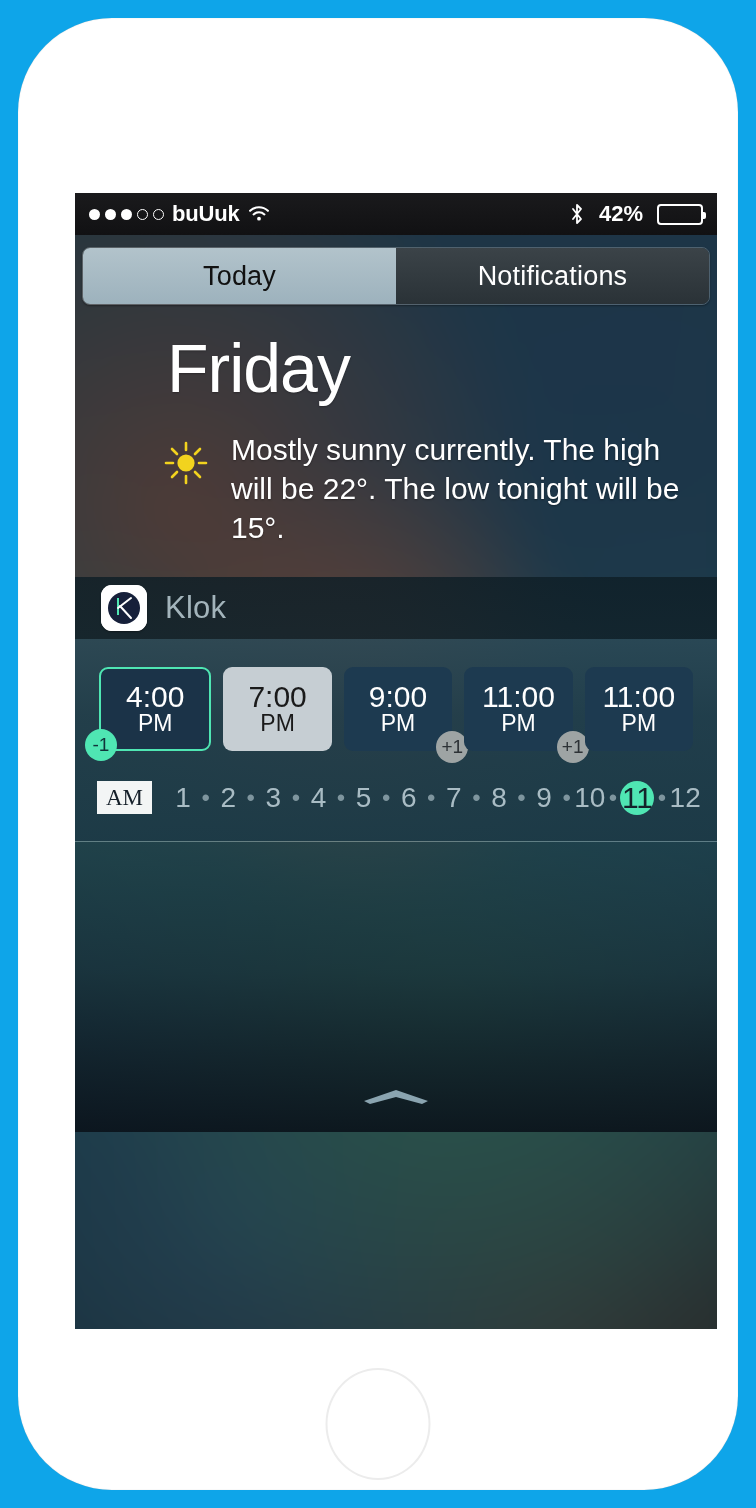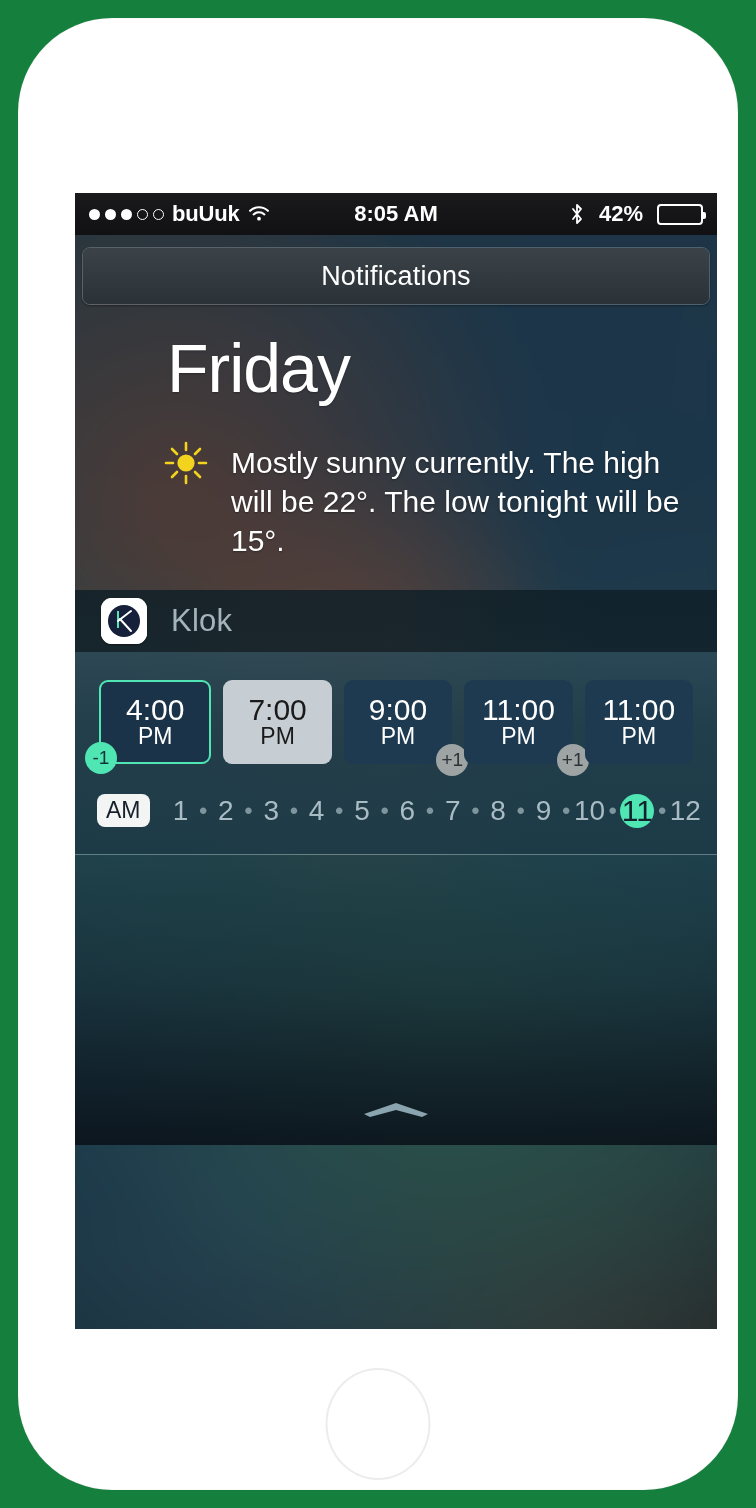--- a/index.html
+++ b/index.html
@@ -2,21 +2,21 @@
 <html><head>
 <meta charset="utf-8">
 <style>
   * { box-sizing: border-box; margin: 0; padding: 0; }
   html, body {
     width: 756px; height: 1508px;
     background: #000;
     font-family: "Liberation Sans", sans-serif;
     overflow: hidden;
   }
-  #stage { position: relative; width: 756px; height: 1508px; background: #15803d; }
+  #stage { position: relative; width: 756px; height: 1508px; background: #0ea5e9; }
 
   
   .phone-body {
     position: absolute;
     left: 18px; top: 18px;
     width: 720px; height: 1472px;
     background: #ffffff;
     border-radius: 94px;
     box-shadow: inset 0 0 1px rgba(0,0,0,.25);
   }
@@ -123,29 +123,28 @@
   
   .weather {
     display: flex; gap: 22px; align-items: flex-start;
     padding: 26px 36px 0 88px;
   }
   .sun-icon { width: 46px; height: 46px; flex: 0 0 46px; margin-top: 10px; }
   .weather-text {
     color: #fff; font-size: 30px; line-height: 1.3;
     text-shadow: 0 1px 2px rgba(0,0,0,.35);
     max-width: 500px;
-    margin-top: 13px;
   }
 
   
   .widget-header {
     margin-top: 30px;
     height: 62px;
     background: linear-gradient(180deg, rgba(14,30,38,.82) 0%, rgba(17,34,42,.86) 100%);
-    display: flex; align-items: center; gap: 24px;
+    display: flex; align-items: center; gap: 18px;
     padding-left: 26px;
   }
   .app-icon {
     width: 46px; height: 46px; background: #fff; border-radius: 11px;
     display: flex; align-items: center; justify-content: center;
     box-shadow: 0 1px 2px rgba(0,0,0,.4);
   }
   .widget-title {
     font-size: 31px; color: #a3b4bb; font-weight: 500;
     letter-spacing: .2px;
@@ -192,23 +191,24 @@
   .badge.pos { right: -16px; bottom: -12px; background: #9ea4a4; color: #2d3236; }
 
   
   .hour-strip {
     display: flex; align-items: center;
     padding: 22px 16px 26px 22px;
     gap: 0;
   }
   .am-box {
     background: #f3f5f5; color: #16202a;
-    border-radius: 8px; padding: 5px 9px;
+    border-radius: 0; padding: 5px 9px;
     font-size: 23px; font-weight: 500; line-height: 1;
     margin-right: 16px;
+    font-family: Liberation Serif, serif;
   }
   .hours { display: flex; align-items: center; flex: 1; justify-content: space-between; }
   .hour {
     font-size: 28px; color: #a9bcc4; font-weight: 400;
     min-width: 30px; text-align: center;
   }
   .hour.active {
     background: #4fe6b3; color: #14232b;
     border-radius: 50%;
     width: 34px; height: 34px; min-width: 34px;
@@ -250,35 +250,35 @@
             </div>
             <span class="carrier">buUuk</span>
             <span class="wifi">
               <svg viewBox="0 0 24 18" width="24" height="18">
                 <path d="M12 15.6a1.9 1.9 0 1 0 0-3.8 1.9 1.9 0 0 0 0 3.8z" fill="#fff"></path>
                 <path d="M6.6 9.4a8 8 0 0 1 10.8 0" stroke="#fff" stroke-width="2.1" fill="none" stroke-linecap="round"></path>
                 <path d="M3.1 5.8a13 13 0 0 1 17.8 0" stroke="#fff" stroke-width="2.1" fill="none" stroke-linecap="round"></path>
               </svg>
             </span>
           </div>
-          <div class="sb-center">8:05 AM</div>
           <div class="sb-right">
             <span class="bt">
               <svg viewBox="0 0 16 22" width="16" height="22">
                 <path d="M4 6l8 10-4 4V2l4 4-8 10" stroke="#fff" stroke-width="1.8" fill="none" stroke-linejoin="round" stroke-linecap="round"></path>
               </svg>
             </span>
             <span class="batt-pct">42%</span>
             <span class="battery">
               <span class="battery-fill" id="battery-fill" style="width: 42%;"></span>
             </span>
           </div>
         </div>
 
         <div class="tabs">
+          <div class="tab active">Today</div>
           <div class="tab inactive">Notifications</div>
         </div>
 
         <div class="date-block">
           <div class="date-line">Friday</div>
         </div>
 
         <div class="weather">
           <span class="sun-icon">
             <svg viewBox="0 0 46 46" width="46" height="46">

